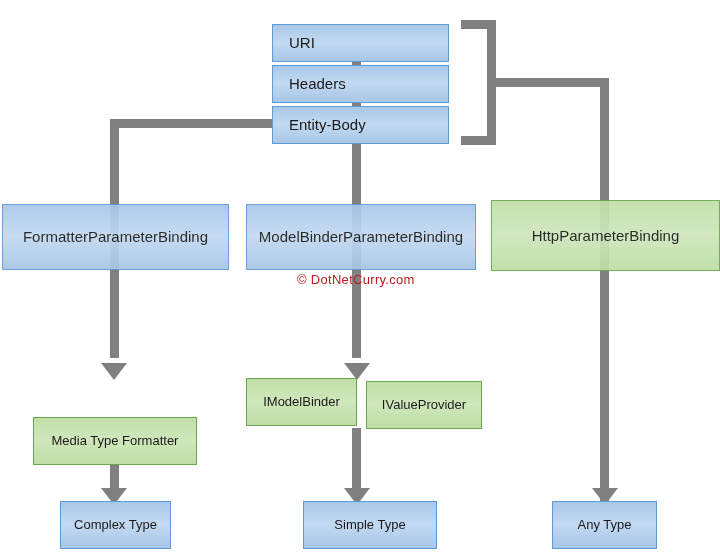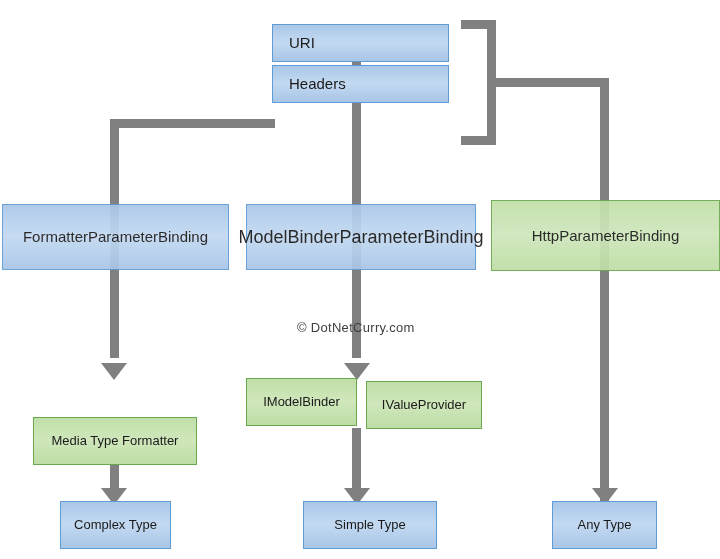--- a/index.html
+++ b/index.html
@@ -37,26 +37,25 @@
   .arrow{
     position:absolute;width:0;height:0;
     border-left:13px solid transparent;
     border-right:13px solid transparent;
     border-top:17px solid #808080;
     z-index:2;
   }
 
   .watermark{
     position:absolute;
-    color:#404040;
+    color:#b91c1c;
     font-size:13px;
     letter-spacing:.3px;
     z-index:4;
     white-space:nowrap;
-    margin-top:48px;
   }
 </style>
 </head>
 <body>
 
 <div id="canvas">
 
   <div class="ln" style="left:305px;top:36px;width:56px;height:9px;"></div>
   <div class="ln" style="left:352px;top:36px;width:9px;height:322px;"></div>
 
@@ -80,27 +79,30 @@
   <div class="arrow" style="left:592px;top:488px;"></div>
 
   <div class="node blue" style="left:272px;top:24px;width:177px;height:38px;">
     <span class="lbl" style="position:absolute;left:10px;font-size:15px;">URI</span>
   </div>
 
   <div class="node blue" style="left:272px;top:65px;width:177px;height:38px;">
     <span class="lbl" style="position:absolute;left:10px;font-size:15px;">Headers</span>
   </div>
 
+  <div class="node blue" style="left:272px;top:106px;width:177px;height:38px;">
+    <span class="lbl" style="position:absolute;left:10px;font-size:15px;">Entity-Body</span>
+  </div>
 
   <div class="node blue" style="left:2px;top:204px;width:227px;height:66px;opacity:.93;">
     <span class="lbl" style="font-size:15px;">FormatterParameterBinding</span>
   </div>
 
   <div class="node blue" style="left:246px;top:204px;width:230px;height:66px;opacity:.93;">
-    <span class="lbl" style="font-size:18px;">ModelBinderParameterBinding</span>
+    <span class="lbl" style="font-size:15px;">ModelBinderParameterBinding</span>
   </div>
 
   <div class="node green" style="left:491px;top:200px;width:229px;height:71px;opacity:.93;">
     <span class="lbl" style="font-size:15px;">HttpParameterBinding</span>
   </div>
 
   <div class="node green" style="left:33px;top:381px;width:164px;height:48px;margin-top:36px;">
     <span class="lbl" style="font-size:13px;">Media Type Formatter</span>
   </div>
 

